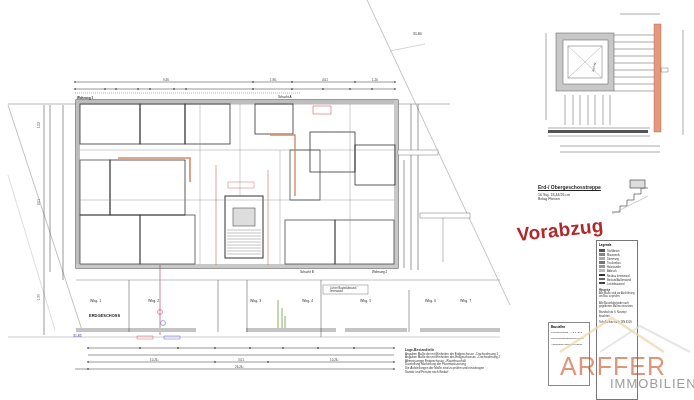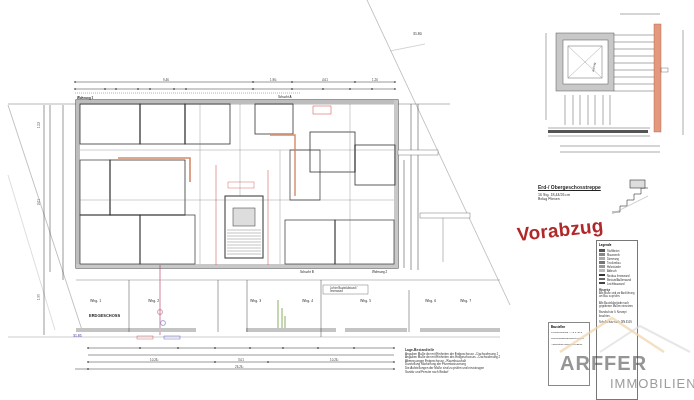--- a/index.html
+++ b/index.html
@@ -5,21 +5,21 @@
   html,body{margin:0;padding:0;background:#fff;}
   body{width:694px;height:400px;position:relative;overflow:hidden;font-family:"Liberation Sans",sans-serif;}
   .abs{position:absolute;}
   svg{position:absolute;left:0;top:0;}
   .tiny{font-size:3px;fill:#444;font-family:"Liberation Sans",sans-serif;}
   .stamp{position:absolute;left:516px;top:224px;color:#b0282a;font-weight:bold;font-size:19px;transform:rotate(-6deg);transform-origin:left top;letter-spacing:0.2px;}
   .stair-title{position:absolute;left:538px;top:184px;font-size:5px;font-weight:bold;text-decoration:underline;color:#222;}
   .stair-sub{position:absolute;left:538px;top:193px;font-size:3.6px;color:#333;line-height:4.4px;}
   .legend-box{position:absolute;left:596px;top:240px;width:40px;height:158px;border:1px solid #777;background:#fff;}
   .notes-box{position:absolute;left:548px;top:322px;width:40px;height:62px;border:1px solid #888;background:#fff;}
-  .brand{position:absolute;left:560px;top:352px;font-size:20px;color:#404040;opacity:0.55;font-weight:bold;letter-spacing:1px;}
+  .brand{position:absolute;left:560px;top:352px;font-size:25px;color:#c2410c;opacity:0.55;font-weight:normal;letter-spacing:1px;}
   .brand2{position:absolute;left:610px;top:376px;font-size:13px;color:#737373;opacity:0.7;letter-spacing:1px;}
   .bottom-note{position:absolute;left:405px;top:349px;font-size:3px;color:#333;line-height:3.6px;width:110px;}
   .bottom-note b{font-size:3.4px;}
   .erd{position:absolute;left:89px;top:313px;font-size:4px;font-weight:bold;color:#222;}
   .wl{position:absolute;font-size:3.5px;color:#333;}
 </style>
 </head>
 <body>
 
 <svg width="694" height="400" viewBox="0 0 694 400">

